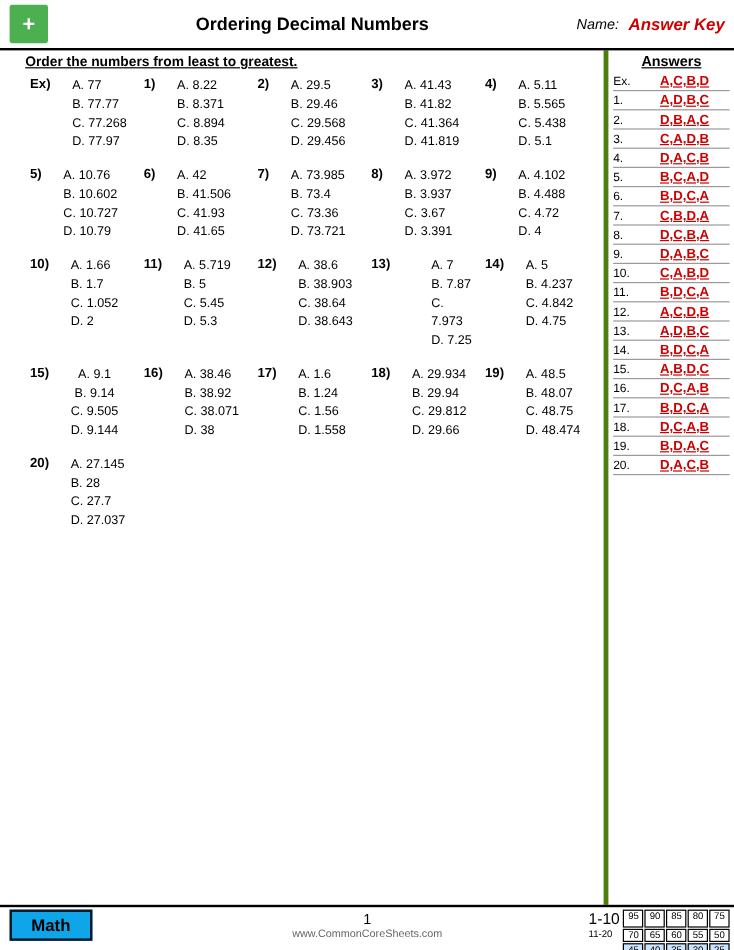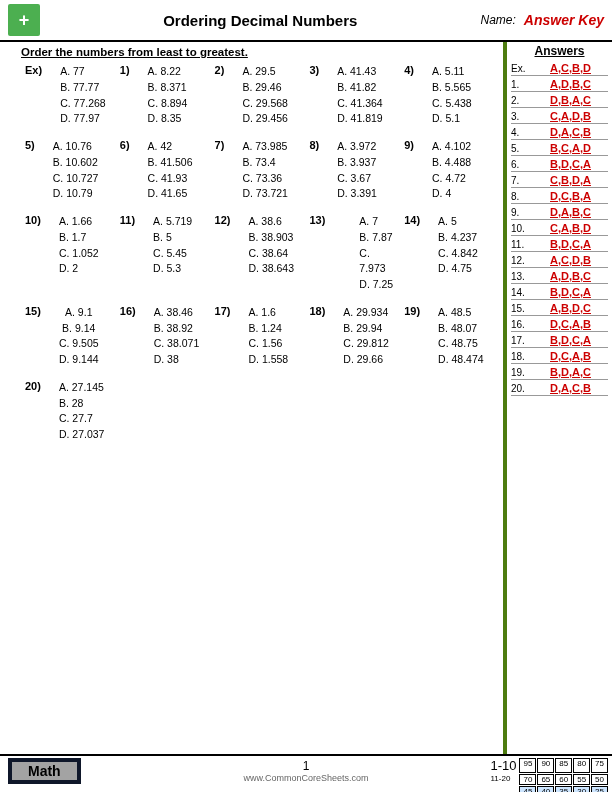--- a/index.html
+++ b/index.html
@@ -122,22 +122,22 @@
     }
     
     .footer {
       height: 32px;
       border-top: 2px solid #000;
       display: flex;
       align-items: center;
       position: relative;
     }
     .footer-math-box {
-      background: #a3a3a3;
-      border: 4px solid #0f172a;
+      background: #0ea5e9;
+      border: 2px solid #0f172a;
       padding: 3px 16px;
       font-size: 14px;
       font-weight: bold;
       margin-left: 8px;
       height: 26px;
       display: flex;
       align-items: center;
     }
     .score-cell {
       border: 1px solid #000;

